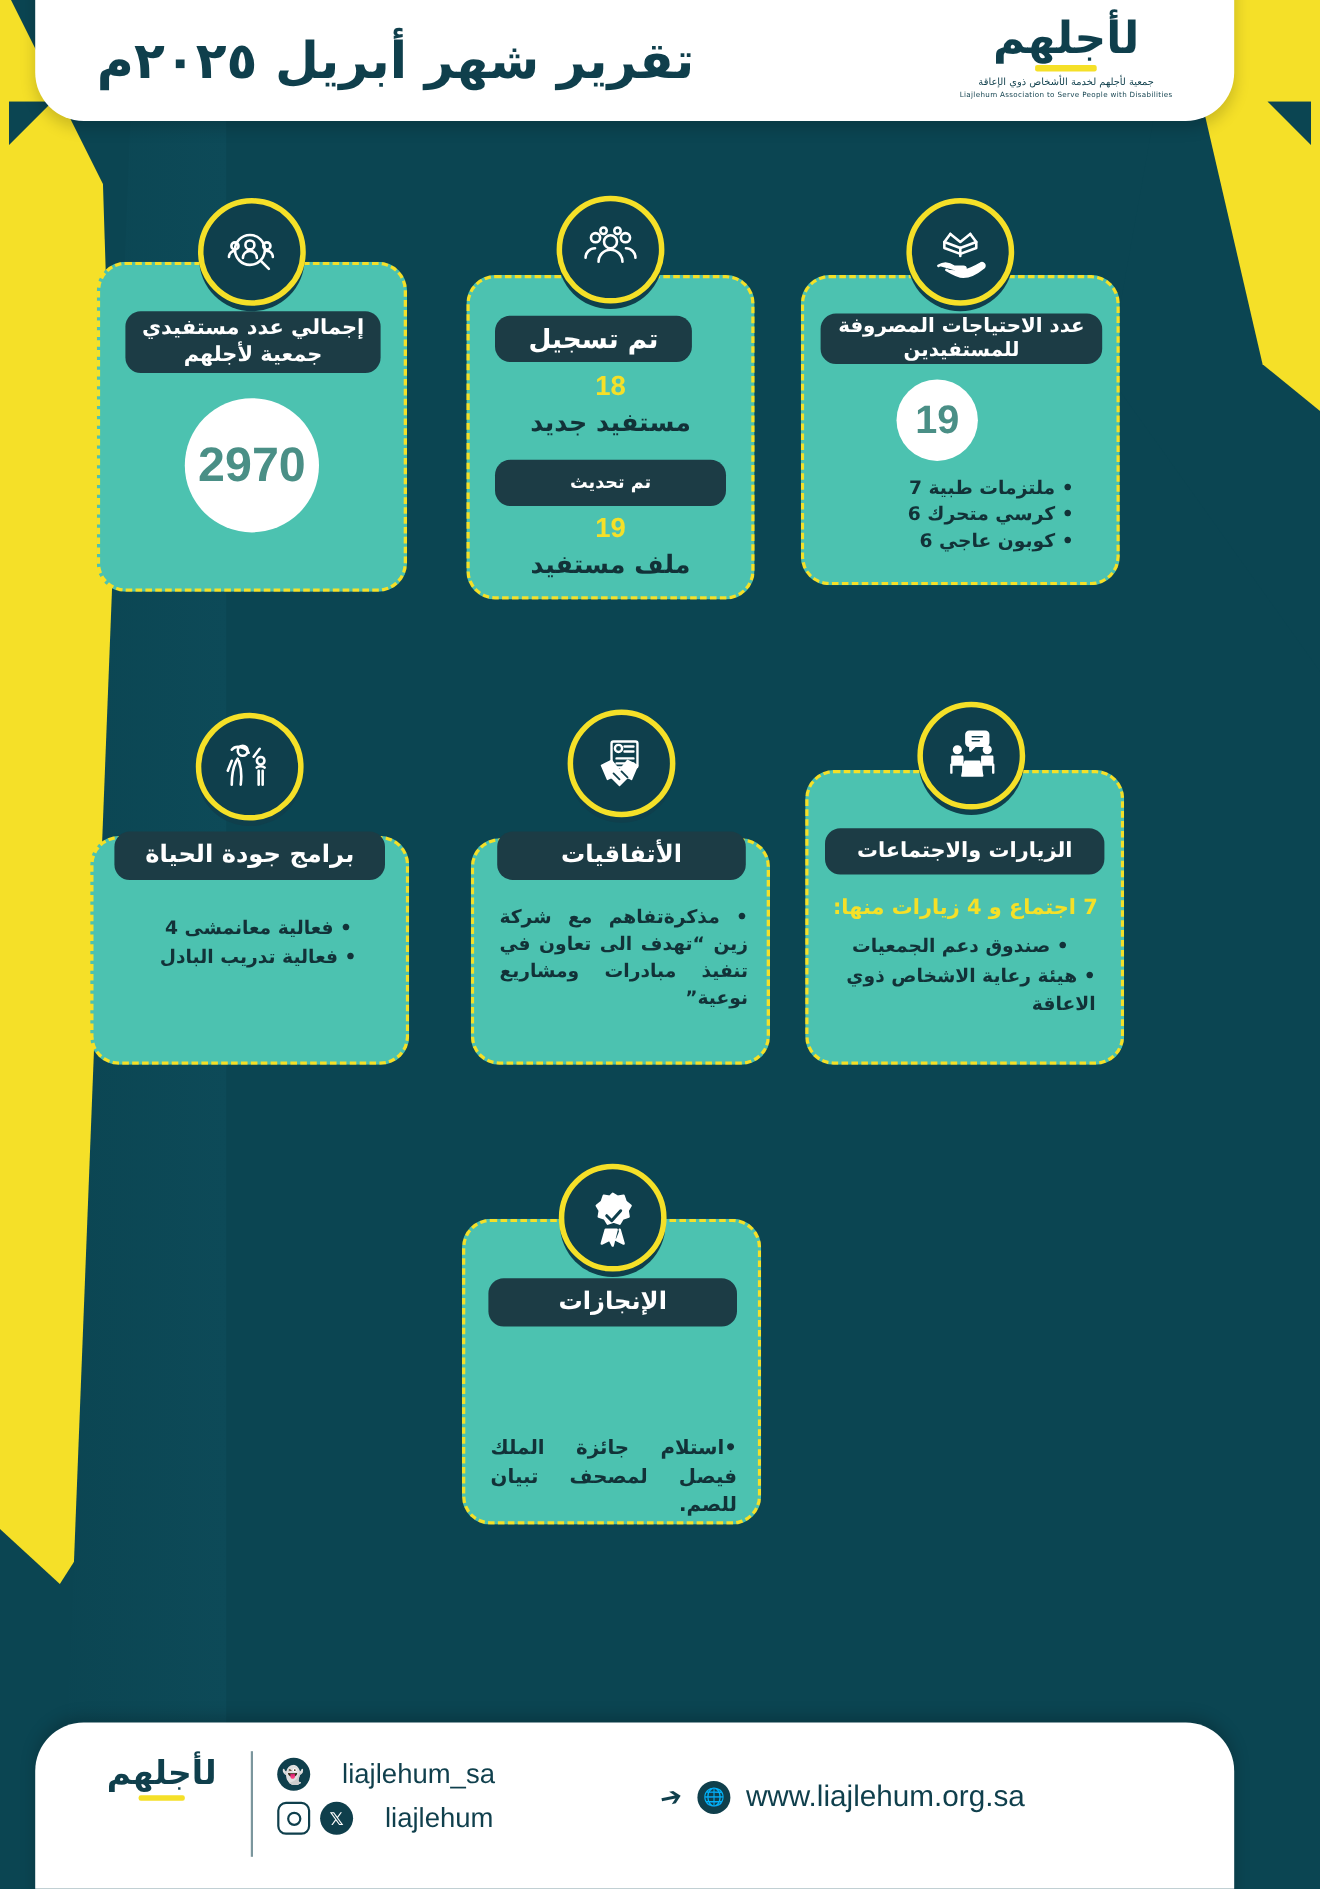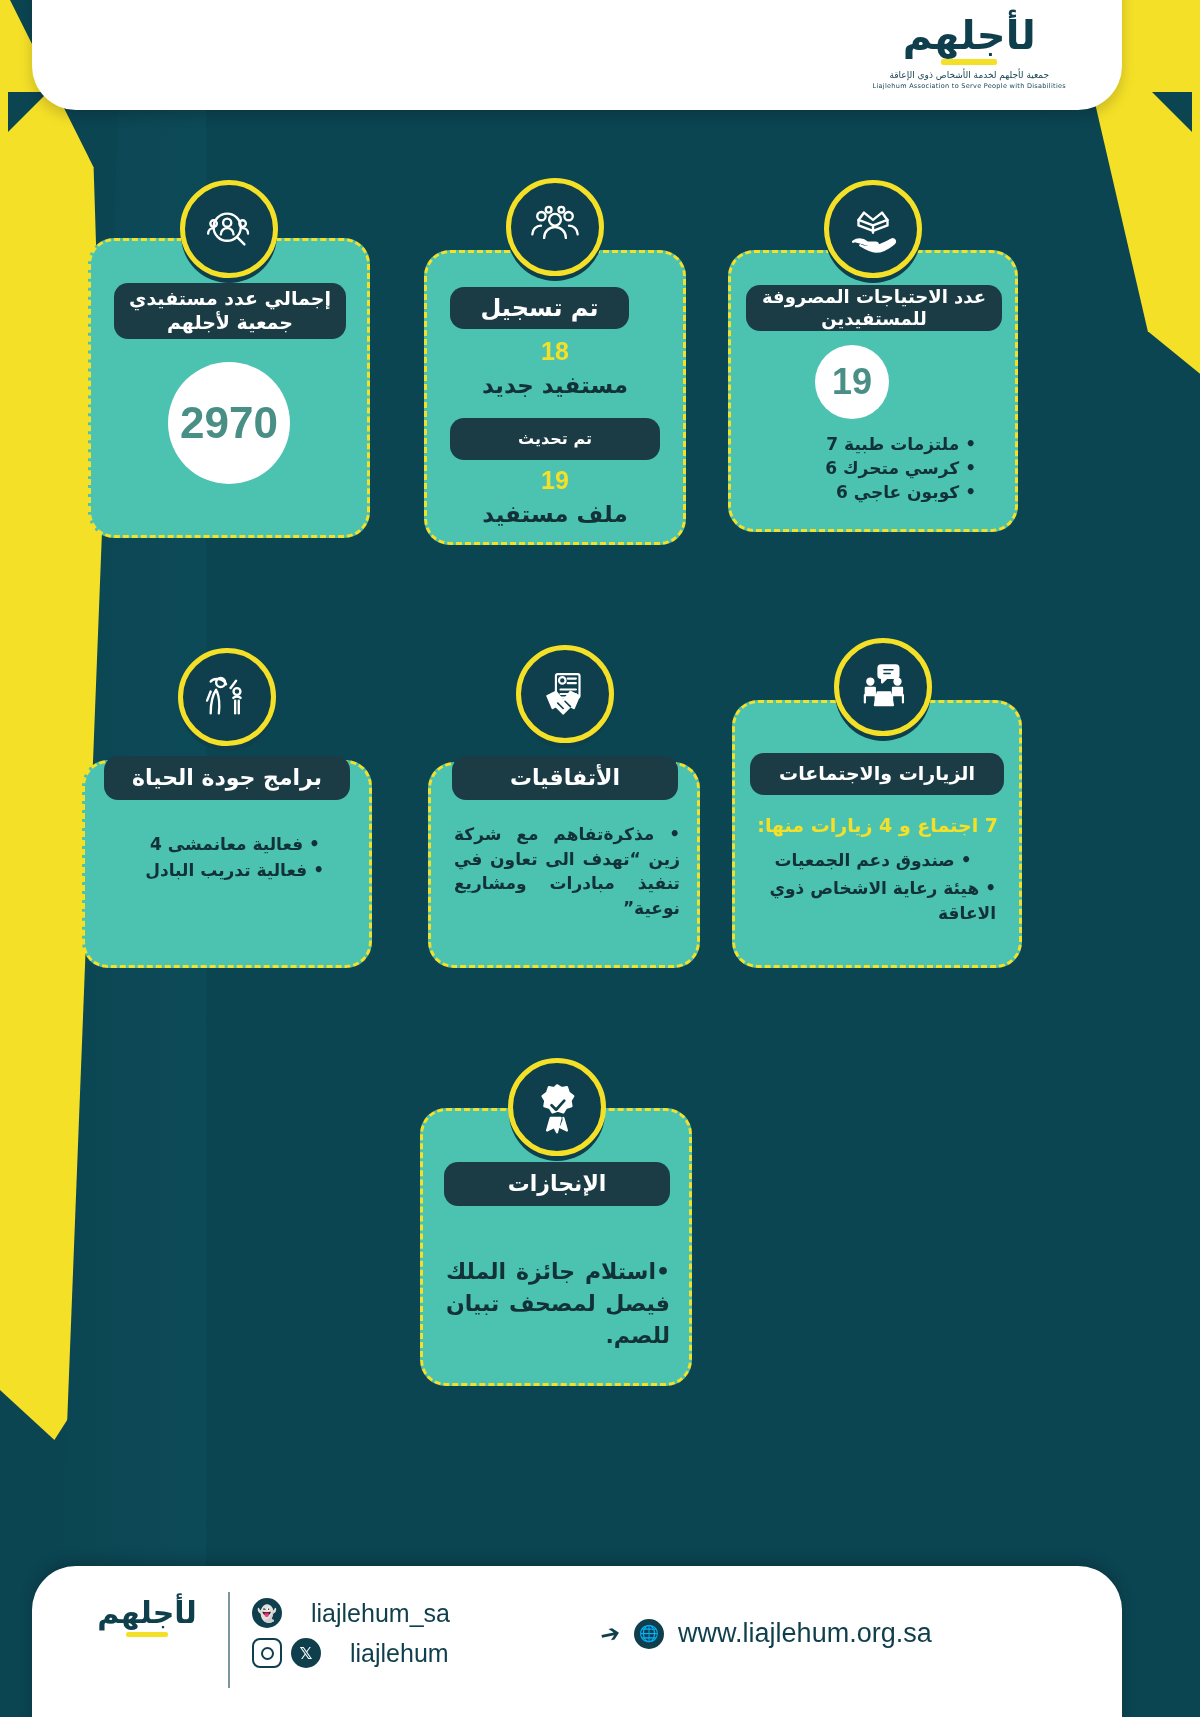--- a/index.html
+++ b/index.html
@@ -155,20 +155,21 @@
 <div class="head-notch-l"></div>
 <div class="head-notch-r"></div>
 
 <div class="header">
   <div class="brand">
     <div class="brand-mark">لأجلهم</div>
     <div class="brand-underline"></div>
     <div class="brand-ar">جمعية لأجلهم لخدمة الأشخاص ذوي الإعاقة</div>
     <div class="brand-en">Liajlehum Association to Serve People with Disabilities</div>
   </div>
+  <div class="header-title">تقرير شهر أبريل ٢٠٢٥م</div>
 </div>
 
 <div class="card" style="left:88px;top:238px;width:282px;height:300px;"></div>
 <div class="badge" style="left:180px;top:180px;">
   <svg viewBox="0 0 64 64" fill="none" stroke="#fff" stroke-width="2.6" stroke-linecap="round" stroke-linejoin="round">
     <circle cx="30" cy="30" r="15"></circle>
     <circle cx="30" cy="25" r="4.5"></circle>
     <path d="M23 38c0-4 3.2-7 7-7s7 3 7 7"></path>
     <circle cx="15" cy="26" r="3.6"></circle>
       <path d="M9 37c0-3.4 2.7-6 6-6"></path>
@@ -272,21 +273,21 @@
 <div class="card" style="left:420px;top:1108px;width:272px;height:278px;"></div>
 <div class="badge" style="left:508px;top:1058px;">
   <svg viewBox="0 0 64 64" fill="none" stroke="#fff" stroke-width="2.4" stroke-linecap="round" stroke-linejoin="round">
     <path d="M32 8l5 3 6-1 2 6 5 4-3 5 1 6-6 2-3 5-6-2-6 2-3-5-6-2 1-6-3-5 5-4 2-6 6 1z" fill="#fff" stroke="#fff"></path>
     <path d="M26 30l5 5 9-10" stroke="#0f3f4c" stroke-width="3"></path>
     <path d="M25 44l-4 14 8-4 3 6 4-16z" fill="#fff" stroke="#fff"></path>
     <path d="M39 44l4 14-8-4" fill="#fff" stroke="#fff"></path>
   </svg>
 </div>
 <div class="pill" style="left:444px;top:1162px;width:226px;height:44px;font-size:22px;">الإنجازات</div>
-<div class="darktxt" style="left:434px;top:1256px;width:248px;font-size:22px;text-align:justify;padding:0 12px;">•استلام   جائزة   الملك فيصل  لمصحف  تبيان للصم.</div>
+<div class="darktxt" style="left:434px;top:1304px;width:248px;font-size:18px;text-align:justify;padding:0 12px;">•استلام   جائزة   الملك فيصل  لمصحف  تبيان للصم.</div>
 
 <div class="footer">
   <div class="f-brand">
     <div class="f-mark">لأجلهم</div>
     <div class="f-underline"></div>
   </div>
   <div class="f-div"></div>
 
   <div class="f-socials">
     <div class="f-row">

